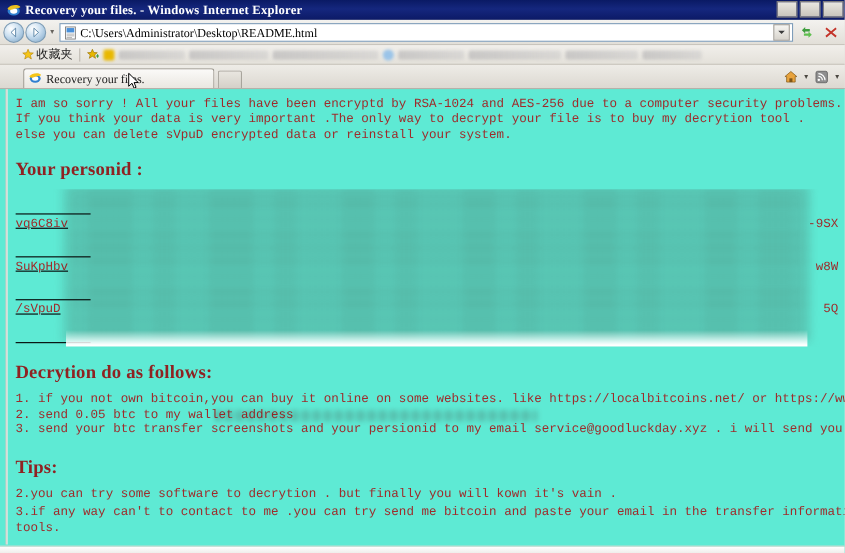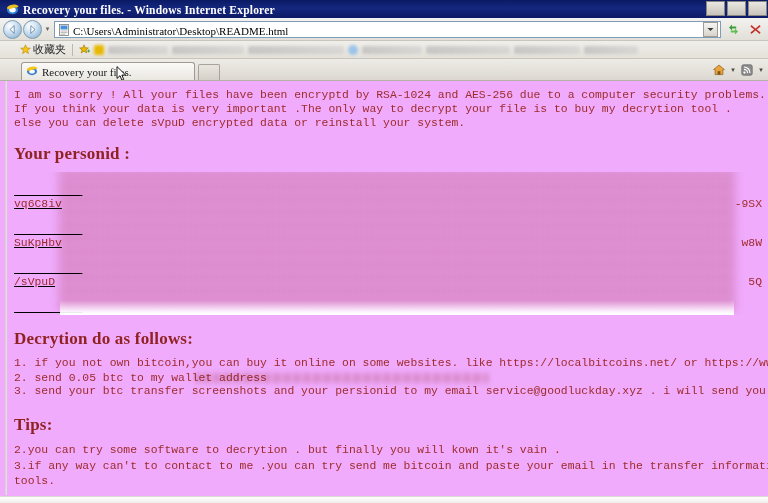--- a/index.html
+++ b/index.html
@@ -231,21 +231,21 @@
     width: 11px; height: 16px;
     pointer-events: none;
   }
 
   
   .page {
     position: absolute;
     left: 0; top: 80px;
     width: 768px;
     height: 423px;
-    background: #f0abfc;
+    background: #5eead4;
     border-top: 1px solid #b5b1a9;
     box-sizing: border-box;
     overflow: hidden;
   }
   .page-inner {
     position: relative;
     padding: 6px 6px 0 14px;
     box-sizing: border-box;
     height: 100%;
   }

